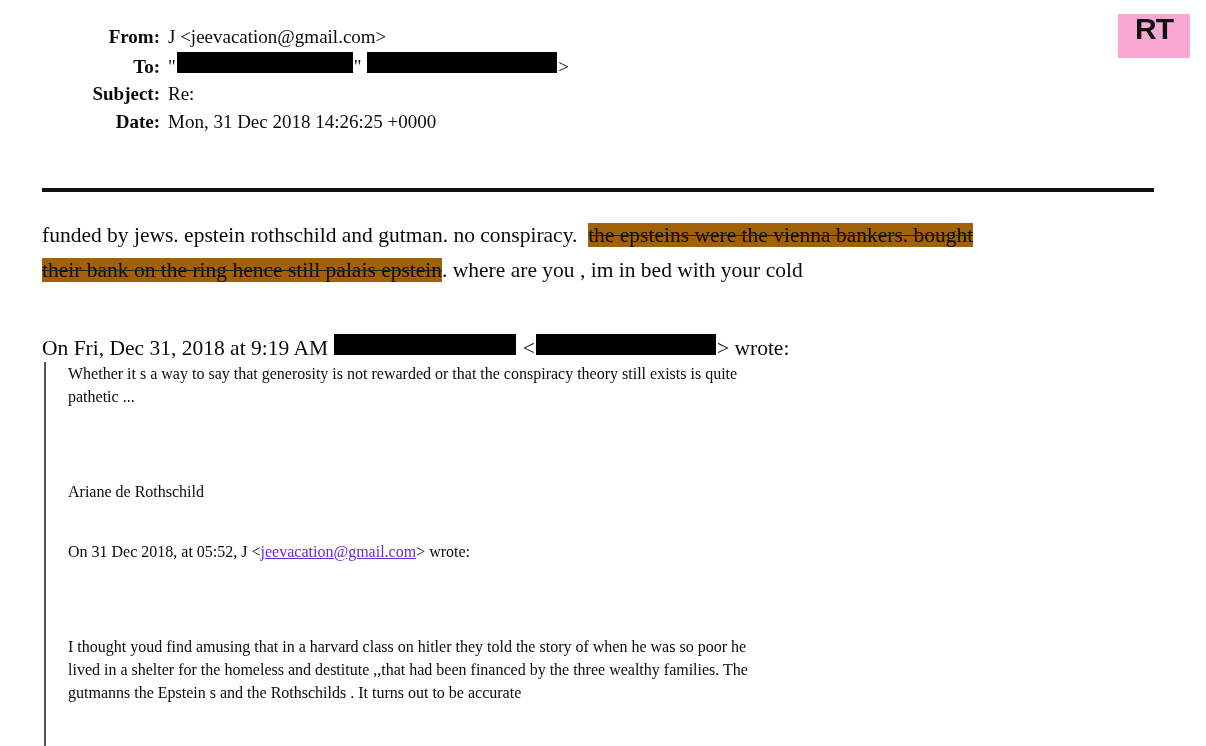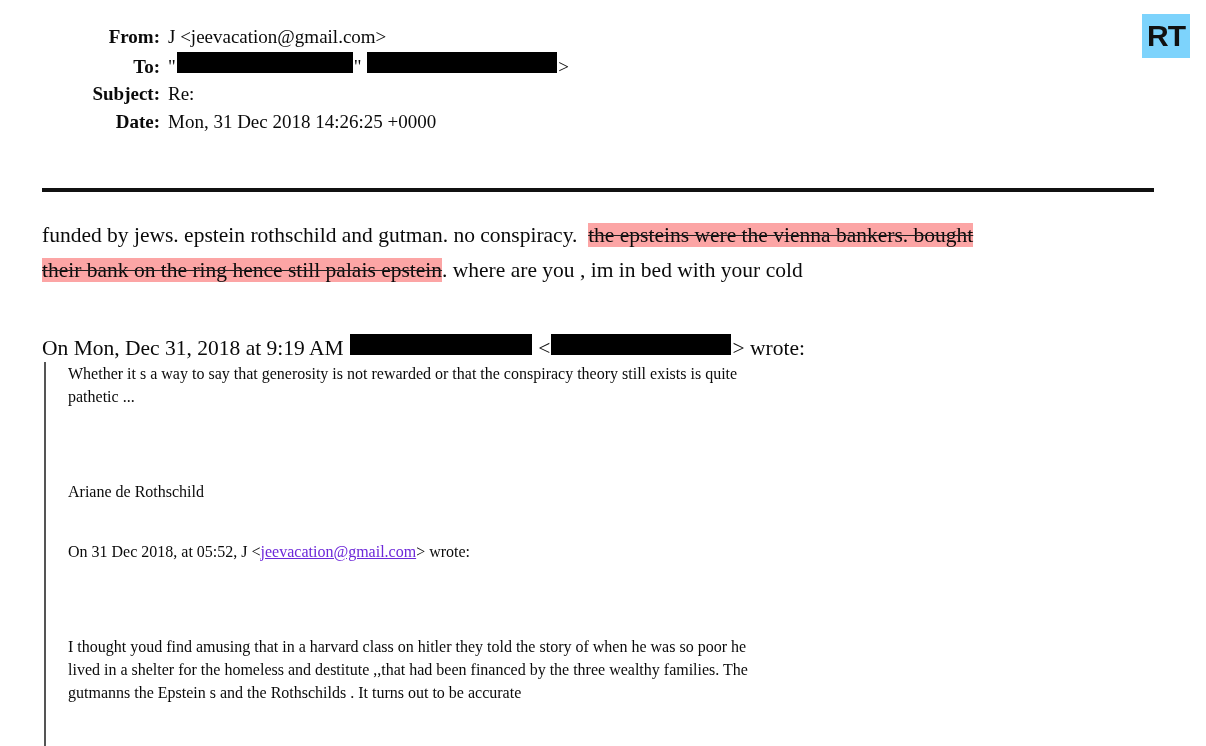--- a/index.html
+++ b/index.html
@@ -20,25 +20,25 @@
     position: relative;
     width: 1206px;
     height: 746px;
   }
 
   
   .logo {
     position: absolute;
     top: 14px;
     right: 16px;
-    width: 48px;
+    width: 72px;
     height: 44px;
-    background: #7dd3fc;
-    display: flex;
-    align-items: center;
+    background: #f9a8d4;
+    display: flex;
+    align-items: flex-start;
     justify-content: center;
   }
   .logo-text {
     font-family: "Liberation Sans", sans-serif;
     font-weight: bold;
     font-size: 30px;
     letter-spacing: -1px;
     color: #111111;
     line-height: 1;
   }
@@ -99,21 +99,21 @@
     left: 42px;
     top: 220px;
     width: 1130px;
     font-size: 21.5px;
     line-height: 1.45;
   }
   .para {
     margin: 0 0 4px 0;
   }
   .hl {
-    background: #fca5a5;
+    background: #a16207;
     text-decoration: line-through;
     text-decoration-color: #222;
     text-decoration-thickness: 1px;
   }
 
   .reply-line {
     position: absolute;
     left: 42px;
     top: 334px;
     width: 1140px;
@@ -188,21 +188,21 @@
     <p class="para">
       <span>funded by jews.  epstein rothschild and gutman.  no conspiracy.</span>&nbsp;
       <span class="hl">the epsteins  were the vienna bankers.  bought</span>
     </p>
     <p class="para">
       <span class="hl">their bank on the ring  hence still palais epstein</span><span>.     where are you ,     im in bed with your cold</span>
     </p>
   </div>
 
   <div class="reply-line">
-    <span>On Mon, Dec 31, 2018 at 9:19 AM</span>&nbsp;<span class="redact r-c"></span>&nbsp;<span>&lt;</span><span class="redact r-d"></span><span>&gt; wrote:</span>
+    <span>On Fri, Dec 31, 2018 at 9:19 AM</span>&nbsp;<span class="redact r-c"></span>&nbsp;<span>&lt;</span><span class="redact r-d"></span><span>&gt; wrote:</span>
   </div>
 
   <div class="quote">
     <p class="q-p">Whether it s a way to say that generosity is not rewarded  or that the conspiracy theory still exists is quite</p>
     <p class="q-p">pathetic ...</p>
 
     <div class="spacer-lg"></div>
 
     <p class="q-p">Ariane de Rothschild</p>
 

